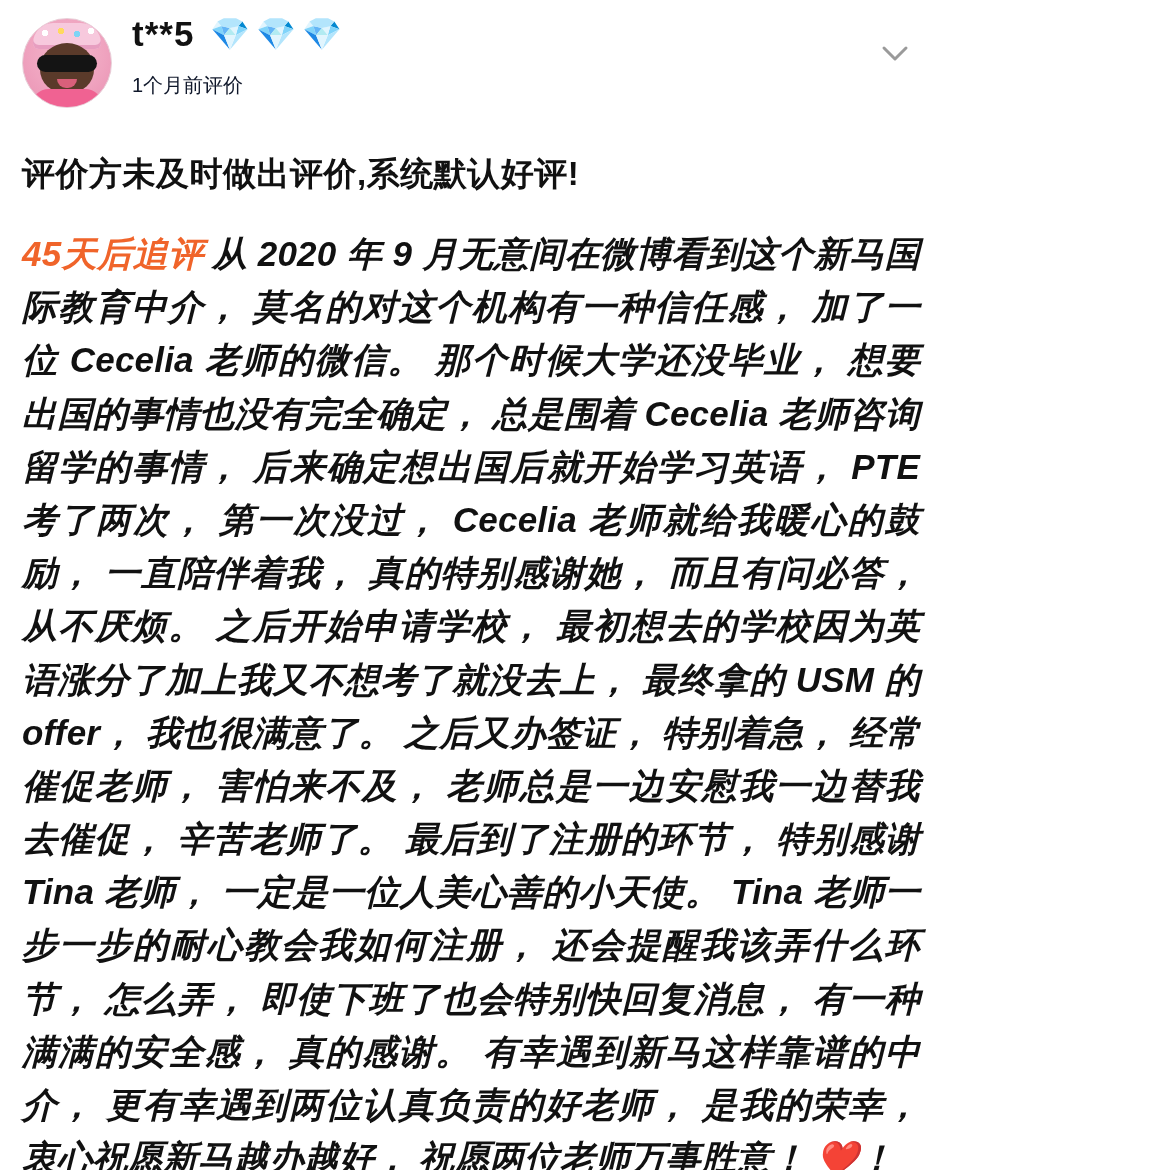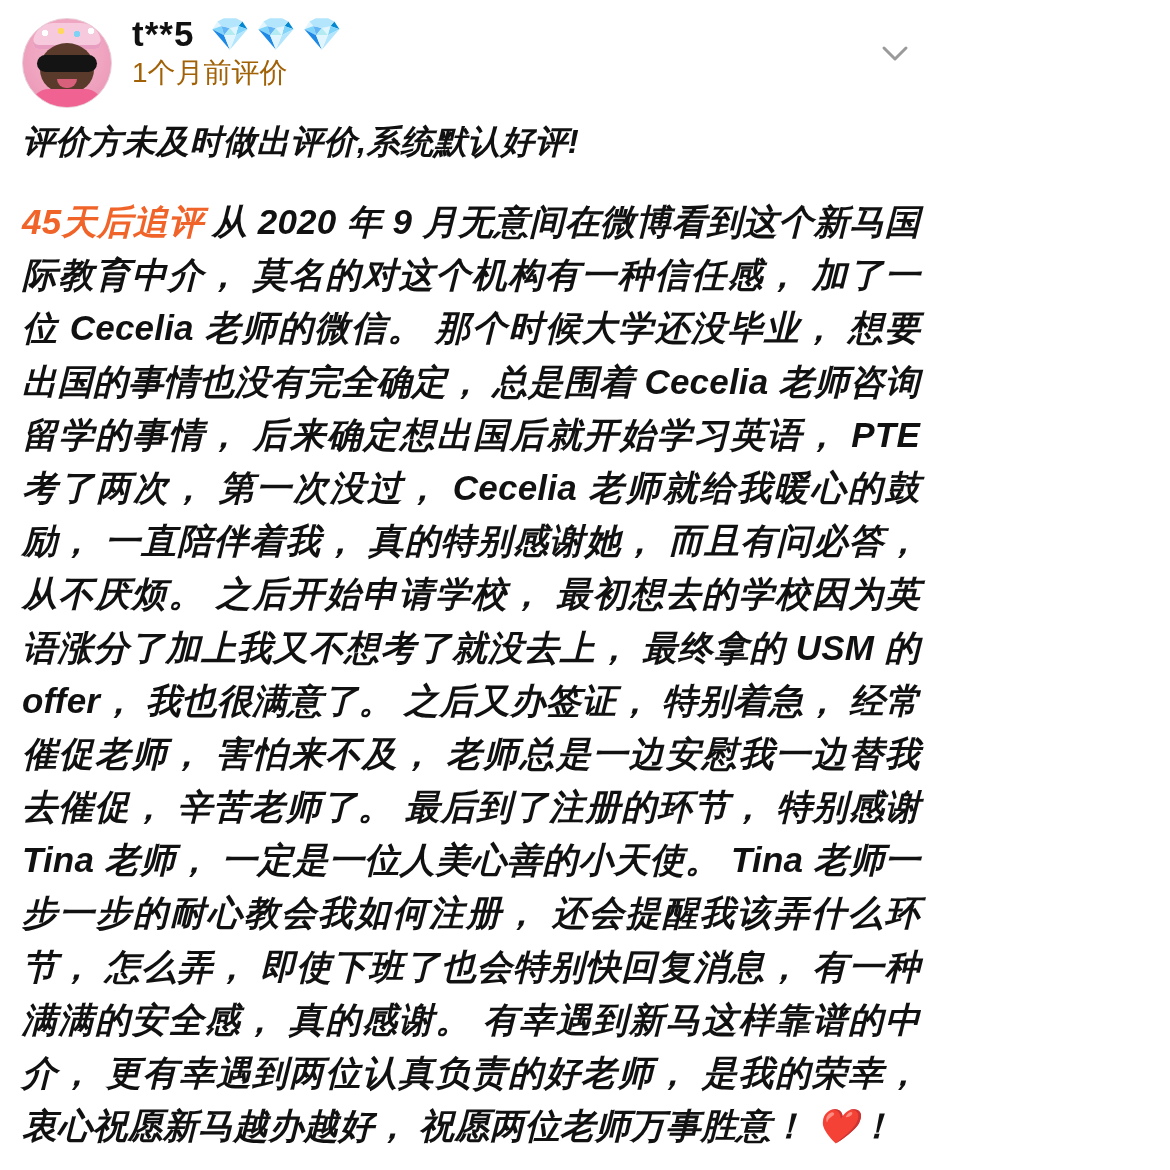--- a/index.html
+++ b/index.html
@@ -117,41 +117,40 @@
     align-items: center;
     gap: 6px;
     font-size: 30px;
     line-height: 1;
   }
   .diamond {
     color: #6ec9ef;
     font-size: 32px;
   }
   .timestamp {
-    margin-top: 8px;
-    font-size: 28px;
-    color: #a16207;
+    margin-top: 24px;
+    font-size: 20px;
+    color: #0f172a;
     line-height: 1;
   }
   .chevron {
     position: absolute;
     right: 8px;
     top: 22px;
     width: 34px;
     height: 34px;
     cursor: pointer;
   }
   .chevron svg { display: block; }
   .notice {
-    margin-top: 10px;
+    margin-top: 42px;
     font-size: 33px;
     font-weight: bold;
     color: #111111;
     letter-spacing: 0.5px;
-    font-style: italic;
   }
   .followup {
     margin-top: 30px;
     font-size: 35px;
     font-weight: bold;
     line-height: 1.52;
     color: #111111;
     text-align: justify;
     letter-spacing: 0.2px;
     font-style: italic;

